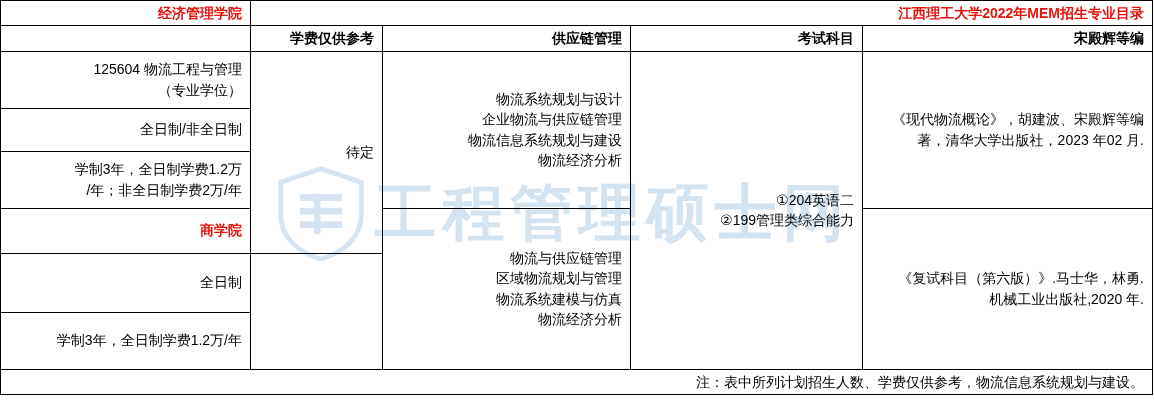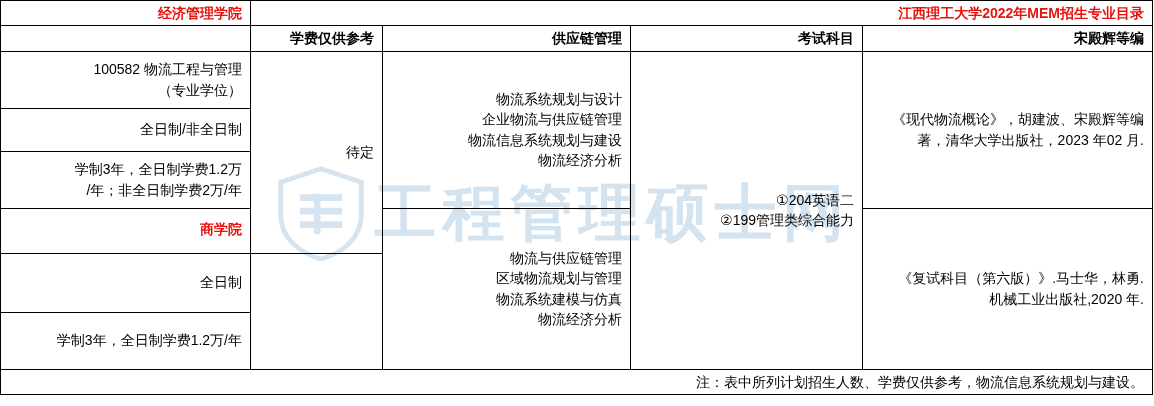--- a/index.html
+++ b/index.html
@@ -125,21 +125,21 @@
 
       <tr>
         <td style="border-left:1px solid #000;border-top:1px solid #000;"></td>
         <td class="hdr-bold">学费仅供参考</td>
         <td class="hdr-bold">供应链管理</td>
         <td class="hdr-bold">考试科目</td>
         <td class="hdr-bold">宋殿辉等编</td>
       </tr>
 
       <tr>
-        <td class="cell-text multiline" style="height:52px;">100582  物流工程与管理
+        <td class="cell-text multiline" style="height:52px;">125604  物流工程与管理
 （专业学位）</td>
         <td rowspan="4" class="cell-text">待定</td>
         <td rowspan="3" class="bold cell-text multiline">物流系统规划与设计
 企业物流与供应链管理
 物流信息系统规划与建设
 物流经济分析</td>
         <td rowspan="6" class="cell-text multiline">①204英语二
 ②199管理类综合能力</td>
         <td rowspan="3" class="cell-text multiline">《现代物流概论》，胡建波、宋殿辉等编
 著，清华大学出版社，2023 年02 月.</td>
@@ -148,21 +148,21 @@
       <tr>
         <td class="cell-text" style="height:38px;margin-top:36px;">全日制/非全日制</td>
       </tr>
 
       <tr>
         <td class="cell-text multiline" style="height:52px;">学制3年，全日制学费1.2万
 /年；非全日制学费2万/年</td>
       </tr>
 
       <tr>
-        <td class="red-bold" style="height:40px;font-family:Liberation Mono, monospace;">商学院</td>
+        <td class="red-bold" style="height:40px;">商学院</td>
         <td rowspan="3" class="bold cell-text multiline">物流与供应链管理
 区域物流规划与管理
 物流系统建模与仿真
 物流经济分析</td>
         <td rowspan="3" class="cell-text multiline">《复试科目（第六版）》.马士华，林勇.
 机械工业出版社,2020 年.</td>
       </tr>
 
       <tr>
         <td class="cell-text" style="height:54px;">全日制</td>

